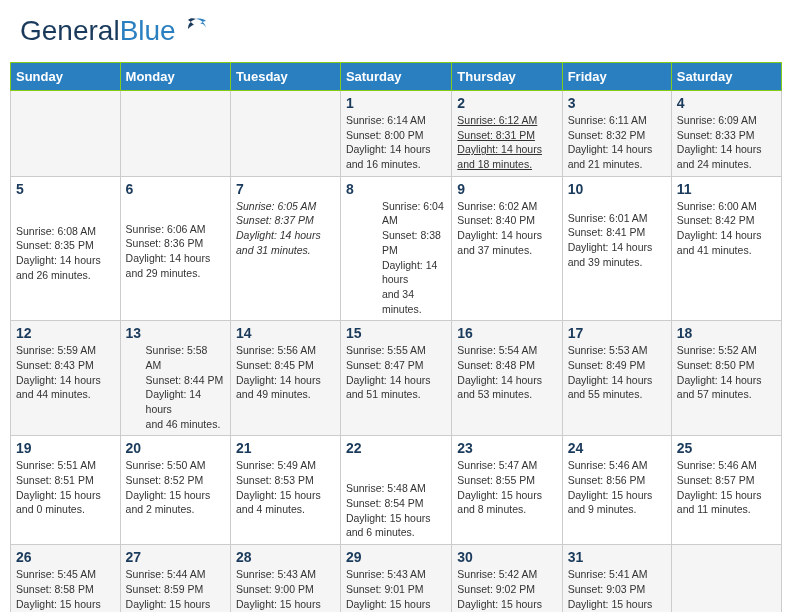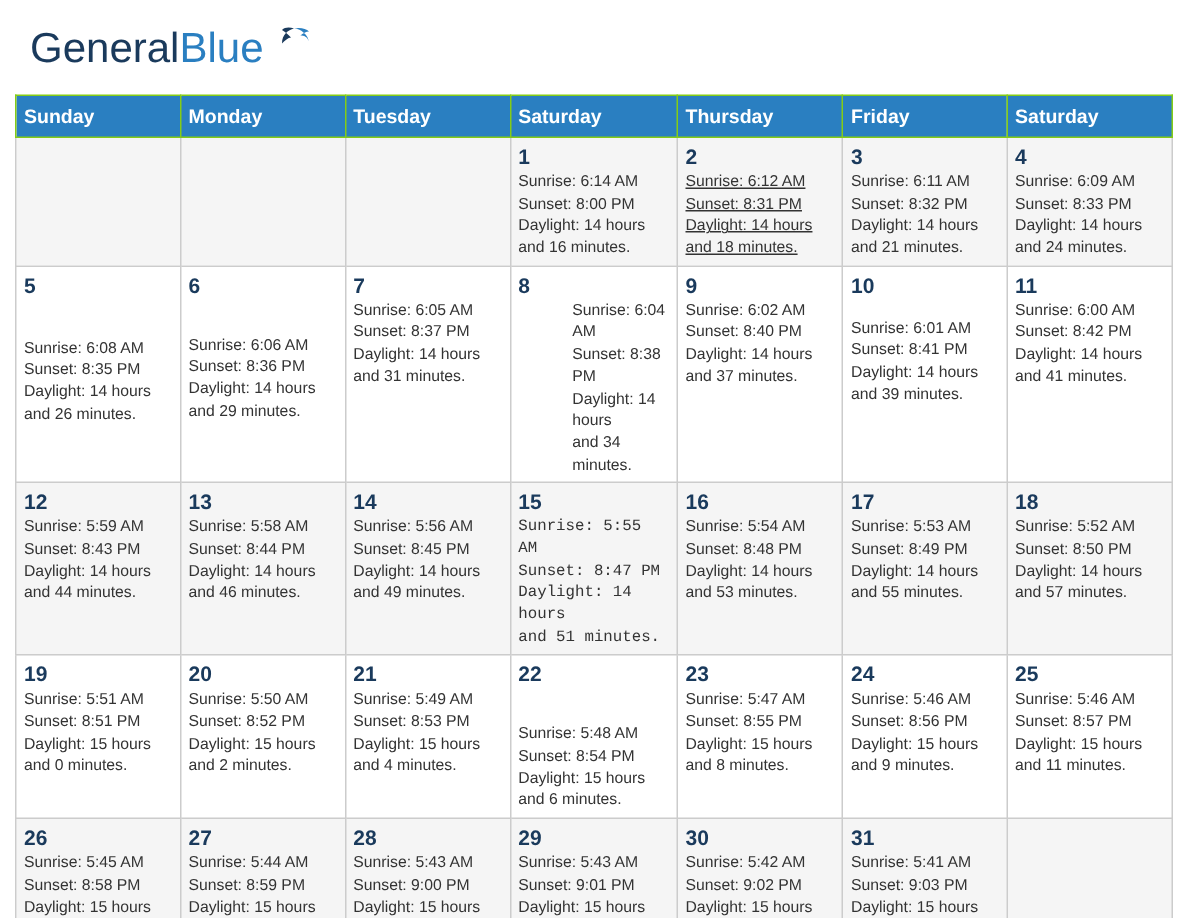--- a/index.html
+++ b/index.html
@@ -153,21 +153,21 @@
         </td>
         <td>
           <span class="day-num">6</span>
           <div class="day-info" style="white-space: pre-line; margin-top: 25px;">Sunrise: 6:06 AM
 Sunset: 8:36 PM
 Daylight: 14 hours
 and 29 minutes.</div>
         </td>
         <td>
           <span class="day-num">7</span>
-          <div class="day-info" style="white-space: pre-line;">Sunrise: 6:05 AM
+          <div class="day-info" style="white-space: pre-line; font-style: italic;">Sunrise: 6:05 AM
 Sunset: 8:37 PM
 Daylight: 14 hours
 and 31 minutes.</div>
         </td>
         <td>
           <span class="day-num">8</span>
           <div class="day-info" style="white-space: pre-line; margin-left: 36px;">Sunrise: 6:04 AM
 Sunset: 8:38 PM
 Daylight: 14 hours
 and 34 minutes.</div>
@@ -197,35 +197,35 @@
       <tr>
         <td>
           <span class="day-num">12</span>
           <div class="day-info" style="white-space: pre-line;">Sunrise: 5:59 AM
 Sunset: 8:43 PM
 Daylight: 14 hours
 and 44 minutes.</div>
         </td>
         <td>
           <span class="day-num">13</span>
-          <div class="day-info" style="white-space: pre-line;">Sunrise: 5:58 AM
+          <div class="day-info" style="white-space: pre-line; margin-left: 20px;">Sunrise: 5:58 AM
 Sunset: 8:44 PM
 Daylight: 14 hours
 and 46 minutes.</div>
         </td>
         <td>
           <span class="day-num">14</span>
           <div class="day-info" style="white-space: pre-line;">Sunrise: 5:56 AM
 Sunset: 8:45 PM
 Daylight: 14 hours
 and 49 minutes.</div>
         </td>
         <td>
           <span class="day-num">15</span>
-          <div class="day-info" style="white-space: pre-line; font-family: Liberation Mono, monospace;">Sunrise: 5:55 AM
+          <div class="day-info" style="white-space: pre-line;">Sunrise: 5:55 AM
 Sunset: 8:47 PM
 Daylight: 14 hours
 and 51 minutes.</div>
         </td>
         <td>
           <span class="day-num">16</span>
           <div class="day-info" style="white-space: pre-line;">Sunrise: 5:54 AM
 Sunset: 8:48 PM
 Daylight: 14 hours
 and 53 minutes.</div>

